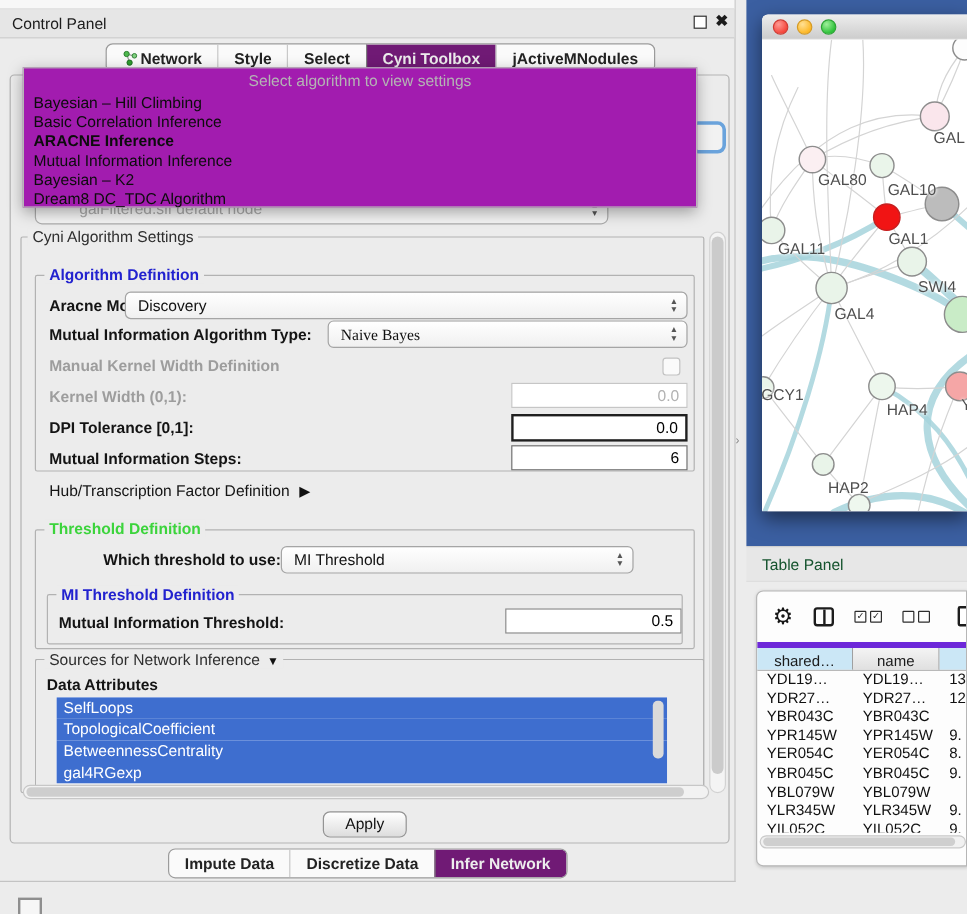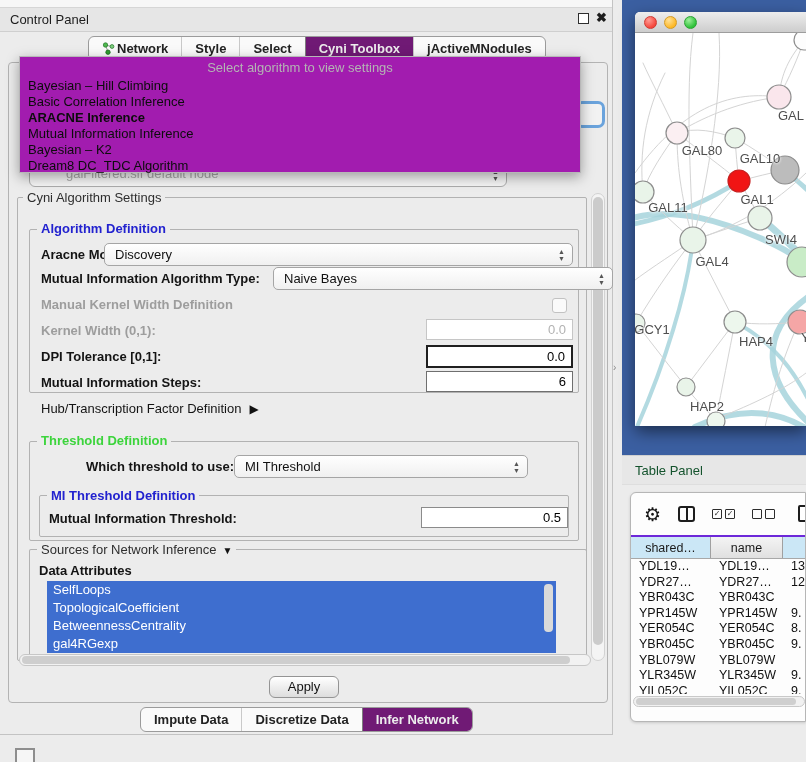--- a/index.html
+++ b/index.html
@@ -122,21 +122,21 @@
   .tp-window { position:absolute; left:630px; top:492px; width:176px; height:230px; background:#fdfdfd;
                border:1px solid #b6b6b6; border-radius:6px 0 0 6px; box-shadow:0 1px 3px rgba(0,0,0,.15); overflow:hidden; }
   .tp-toolbar { position:relative; height:42px; display:flex; align-items:center; gap:17px; padding-left:13px; }
   .icon-gear { font-size:19px; color:#161616; line-height:19px; }
   .icon-cols { width:17px; height:16px; border:2px solid #1d1d1d; border-radius:3px; position:relative; }
   .icon-cols::after { content:""; position:absolute; left:5.5px; top:0; width:2px; height:12px; background:#1d1d1d; }
   .chk-pair { display:flex; gap:3px; }
   .chk { width:10px; height:10px; border:1.5px solid #2c2c2c; border-radius:1px; font-size:8px; line-height:8px; text-align:center; color:#2c2c2c; }
   .icon-doc { position:absolute; right:-6px; top:12px; width:13px; height:17px; border:2px solid #1d1d1d; border-radius:2px; background:#fff; }
   .tp-header { position:absolute; left:0; top:42px; width:176px; height:24px; display:flex;
-               border-top:2px solid #6d28d9; border-bottom:1px solid #a8a8a8; }
+               border-top:5px solid #6d28d9; border-bottom:1px solid #a8a8a8; }
   .tp-hcell { height:100%; line-height:22px; text-align:center; font-size:12.5px; color:#1a1a1a;
               border-right:1px solid #a0a0a0; background:linear-gradient(#f4f4f4,#e0e0e0); overflow:hidden; }
   .tp-hcell.hl { background:#cbe7f6; }
   .tp-rows { position:absolute; left:0; top:66px; width:176px; height:135px; overflow:hidden; }
   .tp-row { display:flex; height:15.6px; }
   .tp-cell { line-height:15.6px; font-size:12.5px; padding-left:8px; white-space:nowrap; overflow:hidden; color:#101010; }
   .tp-hscroll { position:absolute; left:2px; top:203px; width:172px; height:11px; background:#f1f1f1;
                 border:1px solid #c9c9c9; border-radius:6px; }
   .tp-hscroll .thumb { position:absolute; left:2px; top:1px; width:160px; height:7px; background:#cfcfcf; border-radius:4px; }
 
@@ -217,21 +217,21 @@
     <span class="lbl b" style="left:32px; top:184px;">Aracne Mode:</span>
     <div class="combo" style="left:95px; top:180px; width:469px;">
       <span>Discovery</span>
       <span class="stepper">
           <span>▲</span>
           <span>▼</span>
         </span>
     </div>
 
     <span class="lbl b" style="left:32px; top:208px;">Mutual Information Algorithm Type:</span>
-    <div class="combo" style="left:264px; top:204px; width:340px;">
+    <div class="combo" style="left:264px; top:204px; width:300px;font-family:Liberation Serif, serif;">
       <span>Naive Bayes</span>
       <span class="stepper">
           <span>▲</span>
           <span>▼</span>
         </span>
     </div>
 
     <span class="lbl dis" style="left:32px; top:234px;">Manual Kernel Width Definition</span>
     <div class="checkbox" style="left:543px; top:235px;"></div>
 

